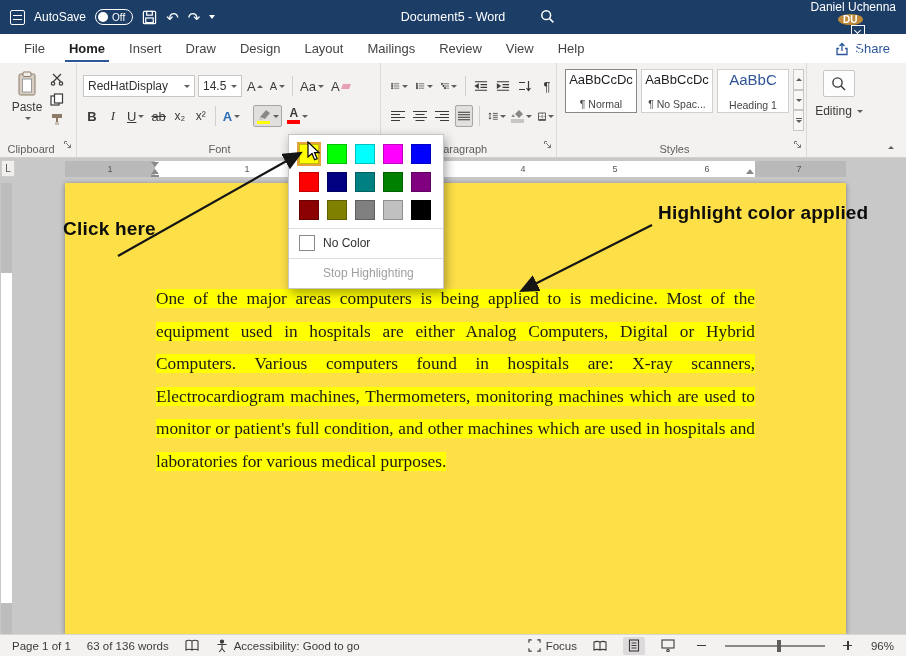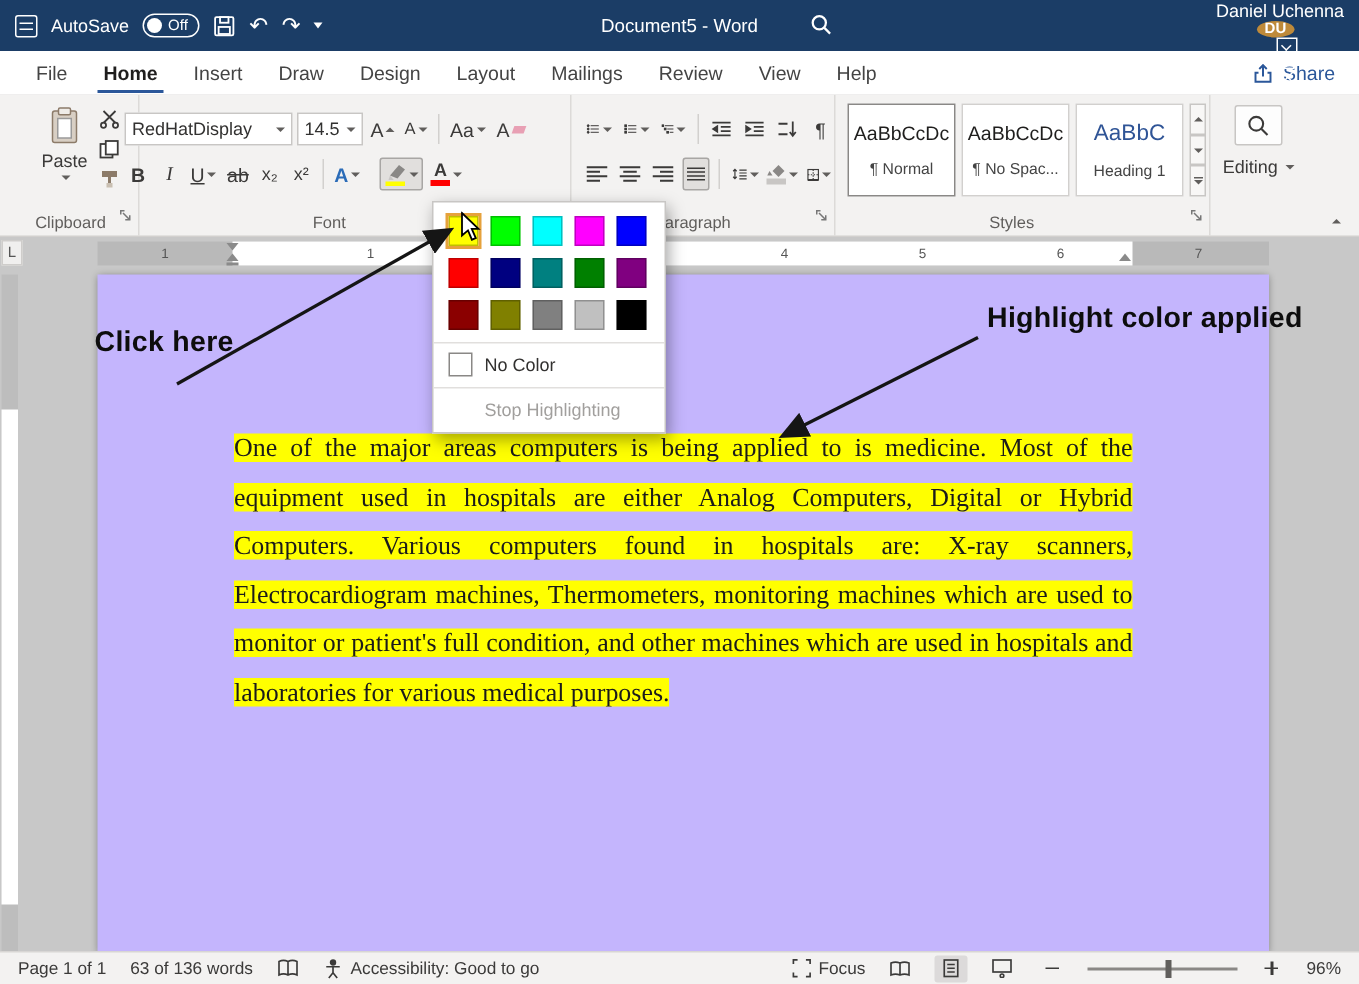--- a/index.html
+++ b/index.html
@@ -53,21 +53,21 @@
   .pressed { background:#e1dfdd; border:1px solid #a8a6a4; }
   svg.ric { stroke:#3b3a39; fill:none; stroke-width:1.2; }
   .colorbar { display:block; width:13px; height:3.5px; margin-top:1px; }
   .stack { display:flex; flex-direction:column; align-items:center; justify-content:center; }
 
   
   .paste-big { position:absolute; left:6px; top:8px; width:42px; height:68px; display:flex; flex-direction:column; align-items:center; justify-content:flex-start; gap:3px; font-size:12px; color:#3b3a39; border-radius:2px; }
   .clip-col { position:absolute; left:50px; top:10px; display:flex; flex-direction:column; gap:7px; }
 
   
-  .style-card { position:absolute; top:6px; width:72px; height:62px; background:#fff; border:1px solid #d2d0ce; display:flex; flex-direction:column; align-items:center; justify-content:center; gap:11px; }
+  .style-card { position:absolute; top:6px; width:72px; height:44px; background:#fff; border:1px solid #d2d0ce; display:flex; flex-direction:column; align-items:center; justify-content:center; gap:11px; }
   .style-card.sel { border-color:#8a8886; }
   .sc-preview { font-size:13px; color:#1f1e1d; white-space:nowrap; }
   .sc-preview.h1 { color:#2f5496; font-size:15px; }
   .sc-name { font-size:10.5px; color:#444; white-space:nowrap; }
   .styles-scroll { position:absolute; top:6px; left:236px; width:11px; height:62px; display:flex; flex-direction:column; }
   .ss-btn { flex:1; border:1px solid #c8c6c4; background:#f8f7f6; display:flex; align-items:center; justify-content:center; }
   .chev-up { width:0; height:0; border-left:3px solid transparent; border-right:3px solid transparent; border-bottom:3.5px solid #605e5c; }
 
   
   .edit-iconbtn { position:absolute; left:16px; top:7px; width:32px; height:27px; border:1px solid #c8c6c4; background:#fdfdfd; display:flex; align-items:center; justify-content:center; border-radius:2px; }
@@ -93,21 +93,21 @@
   .hruler-nums { position:absolute; left:0; top:161px; width:906px; height:16px; z-index:3; pointer-events:none; }
   .rnum { position:absolute; top:0; line-height:16px; font-size:9px; color:#555; transform:translateX(-50%); }
   .ind-tri-d { position:absolute; left:151px; top:162px; width:0; height:0; border-left:4px solid transparent; border-right:4px solid transparent; border-top:5px solid #8a8a8a; z-index:3; }
   .ind-tri-u { position:absolute; left:151px; top:169px; width:0; height:0; border-left:4px solid transparent; border-right:4px solid transparent; border-bottom:5px solid #8a8a8a; z-index:3; }
   .ind-box { position:absolute; left:151px; top:174.5px; width:8px; height:2.5px; background:#8a8a8a; z-index:3; }
   .ind-tri-r { position:absolute; left:746px; top:169px; width:0; height:0; border-left:4px solid transparent; border-right:4px solid transparent; border-bottom:5px solid #8a8a8a; z-index:3; }
   .vruler { position:absolute; left:1px; top:183px; width:11px; height:451px; background:#bdbdbd; z-index:2; }
   .vruler-white { position:absolute; left:0; top:90px; width:11px; height:330px; background:#fff; }
 
   
-  .page { position:absolute; left:65px; top:183px; width:781px; height:451px; background:#c4b5fd; box-shadow:0 1px 5px rgba(0,0,0,.4); z-index:1;padding-left:48px; }
+  .page { position:absolute; left:65px; top:183px; width:781px; height:451px; background:#fde047; box-shadow:0 1px 5px rgba(0,0,0,.4); z-index:1;padding-left:48px; }
   .doc-text { position:absolute; left:91px; width:599px; top:100px; }
   .doc-text p { font-family:"Liberation Serif", serif; font-size:17.3px; line-height:32.6px; text-align:justify; color:#1b1b1b; }
   .doc-text p + p { margin-top:52px; }
   mark { color:inherit; }
 
   .ann { position:absolute; z-index:30; font-size:19px; font-weight:bold; color:#0d0d0d; letter-spacing:.2px; }
   .arrows { position:absolute; left:0; top:0; width:906px; height:656px; z-index:55; pointer-events:none; }
 
   
   .statusbar { position:absolute; left:0; right:0; bottom:0; height:22px; background:#f3f2f1; border-top:1px solid #d8d6d4; display:flex; align-items:center; padding:0 12px; gap:16px; font-size:11.5px; color:#3b3a39; z-index:20; }
@@ -187,21 +187,21 @@
     <span class="share">
       <svg width="14" height="14" viewBox="0 0 14 14" style="stroke:#2b579a;fill:none;stroke-width:1.3">
         <path d="M7 9 V1.5 M4.5 4 L7 1.5 L9.5 4 M4 6.5 H2 V12.5 H12 V6.5 H10"></path>
       </svg>
       <span>Share</span>
     </span>
   </div>
 
   <div class="ribbon">
 
-    <div class="grp" style="left:16px;width:77px">
+    <div class="grp" style="left:0;width:77px">
       <div class="paste-big">
         <svg width="22" height="26" viewBox="0 0 22 26">
           <rect x="3" y="3" width="16" height="21" rx="1.5" fill="#d8cfc4" stroke="#8c7b69"></rect>
           <rect x="7" y="1" width="8" height="4.5" rx="1" fill="#efece8" stroke="#8c7b69"></rect>
           <rect x="6.5" y="8" width="9" height="13" fill="#fff" stroke="#9a9a9a"></rect>
         </svg>
         <span>Paste</span>
         <span class="chev"></span>
       </div>
       <div class="clip-col">

